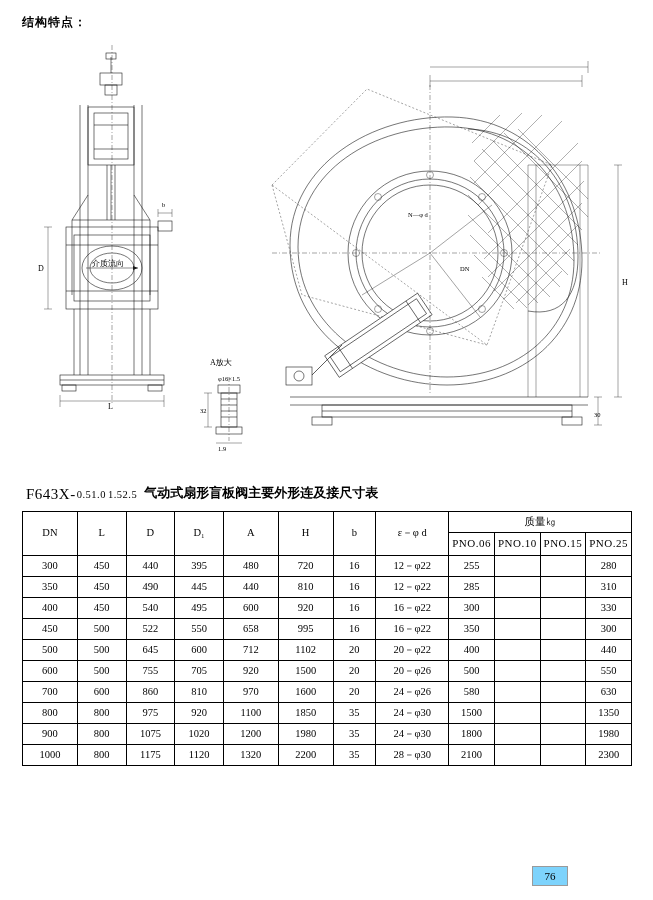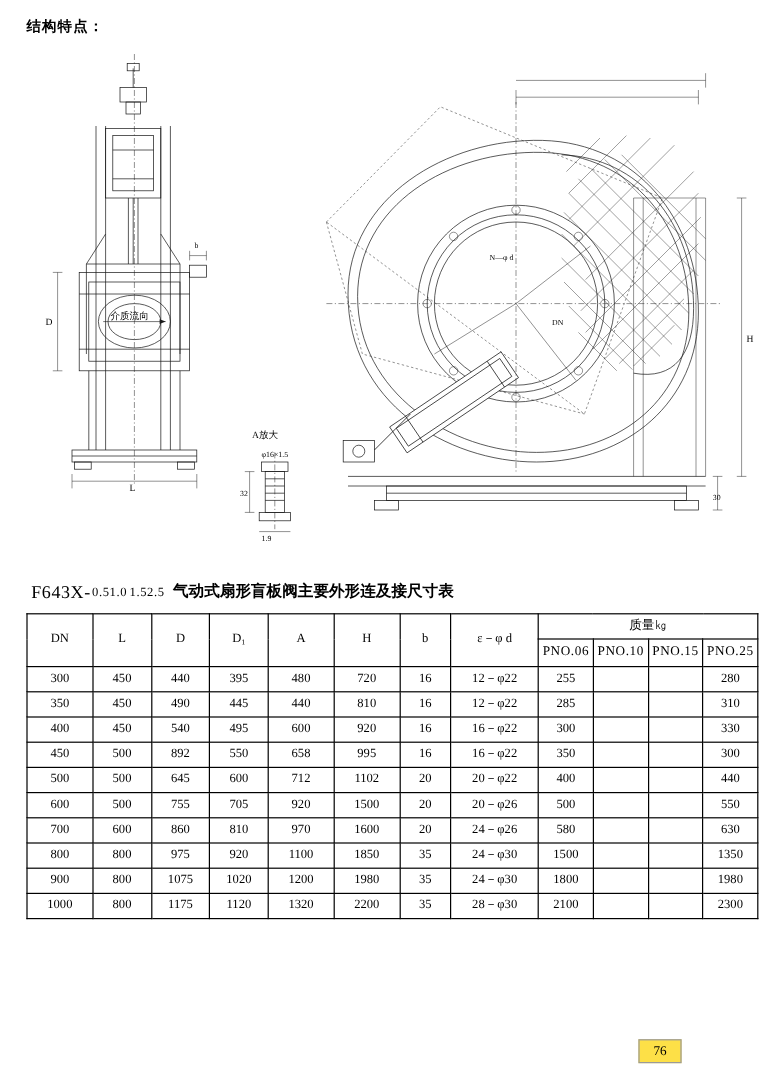--- a/index.html
+++ b/index.html
@@ -100,21 +100,21 @@
   table.spec .mass-head { font-size: 10.5px; }
   table.spec .pn { font-size: 11px; }
 
   
   .footer {
     position: absolute;
     right: 22px;
     bottom: 14px;
     width: 34px;
     height: 18px;
-    background: #fde047;
+    background: #7dd3fc;
     border: 1px solid #9a9a9a;
     font-size: 11px;
     font-family: "Liberation Serif", serif;
     display: flex;
     align-items: center;
     justify-content: center;
   }
   .ln { stroke: #1a1a1a; fill: none; }
   .thin { stroke-width: 0.6; }
   .vthin { stroke-width: 0.4; }
@@ -417,21 +417,21 @@
           <td>16</td>
           <td>16－φ22</td>
           <td>300</td>
           <td></td>
           <td></td>
           <td>330</td>
         </tr>
         <tr>
           <td>450</td>
           <td>500</td>
-          <td>892</td>
+          <td>522</td>
           <td>550</td>
           <td>658</td>
           <td>995</td>
           <td>16</td>
           <td>16－φ22</td>
           <td>350</td>
           <td></td>
           <td></td>
           <td>300</td>
         </tr>

